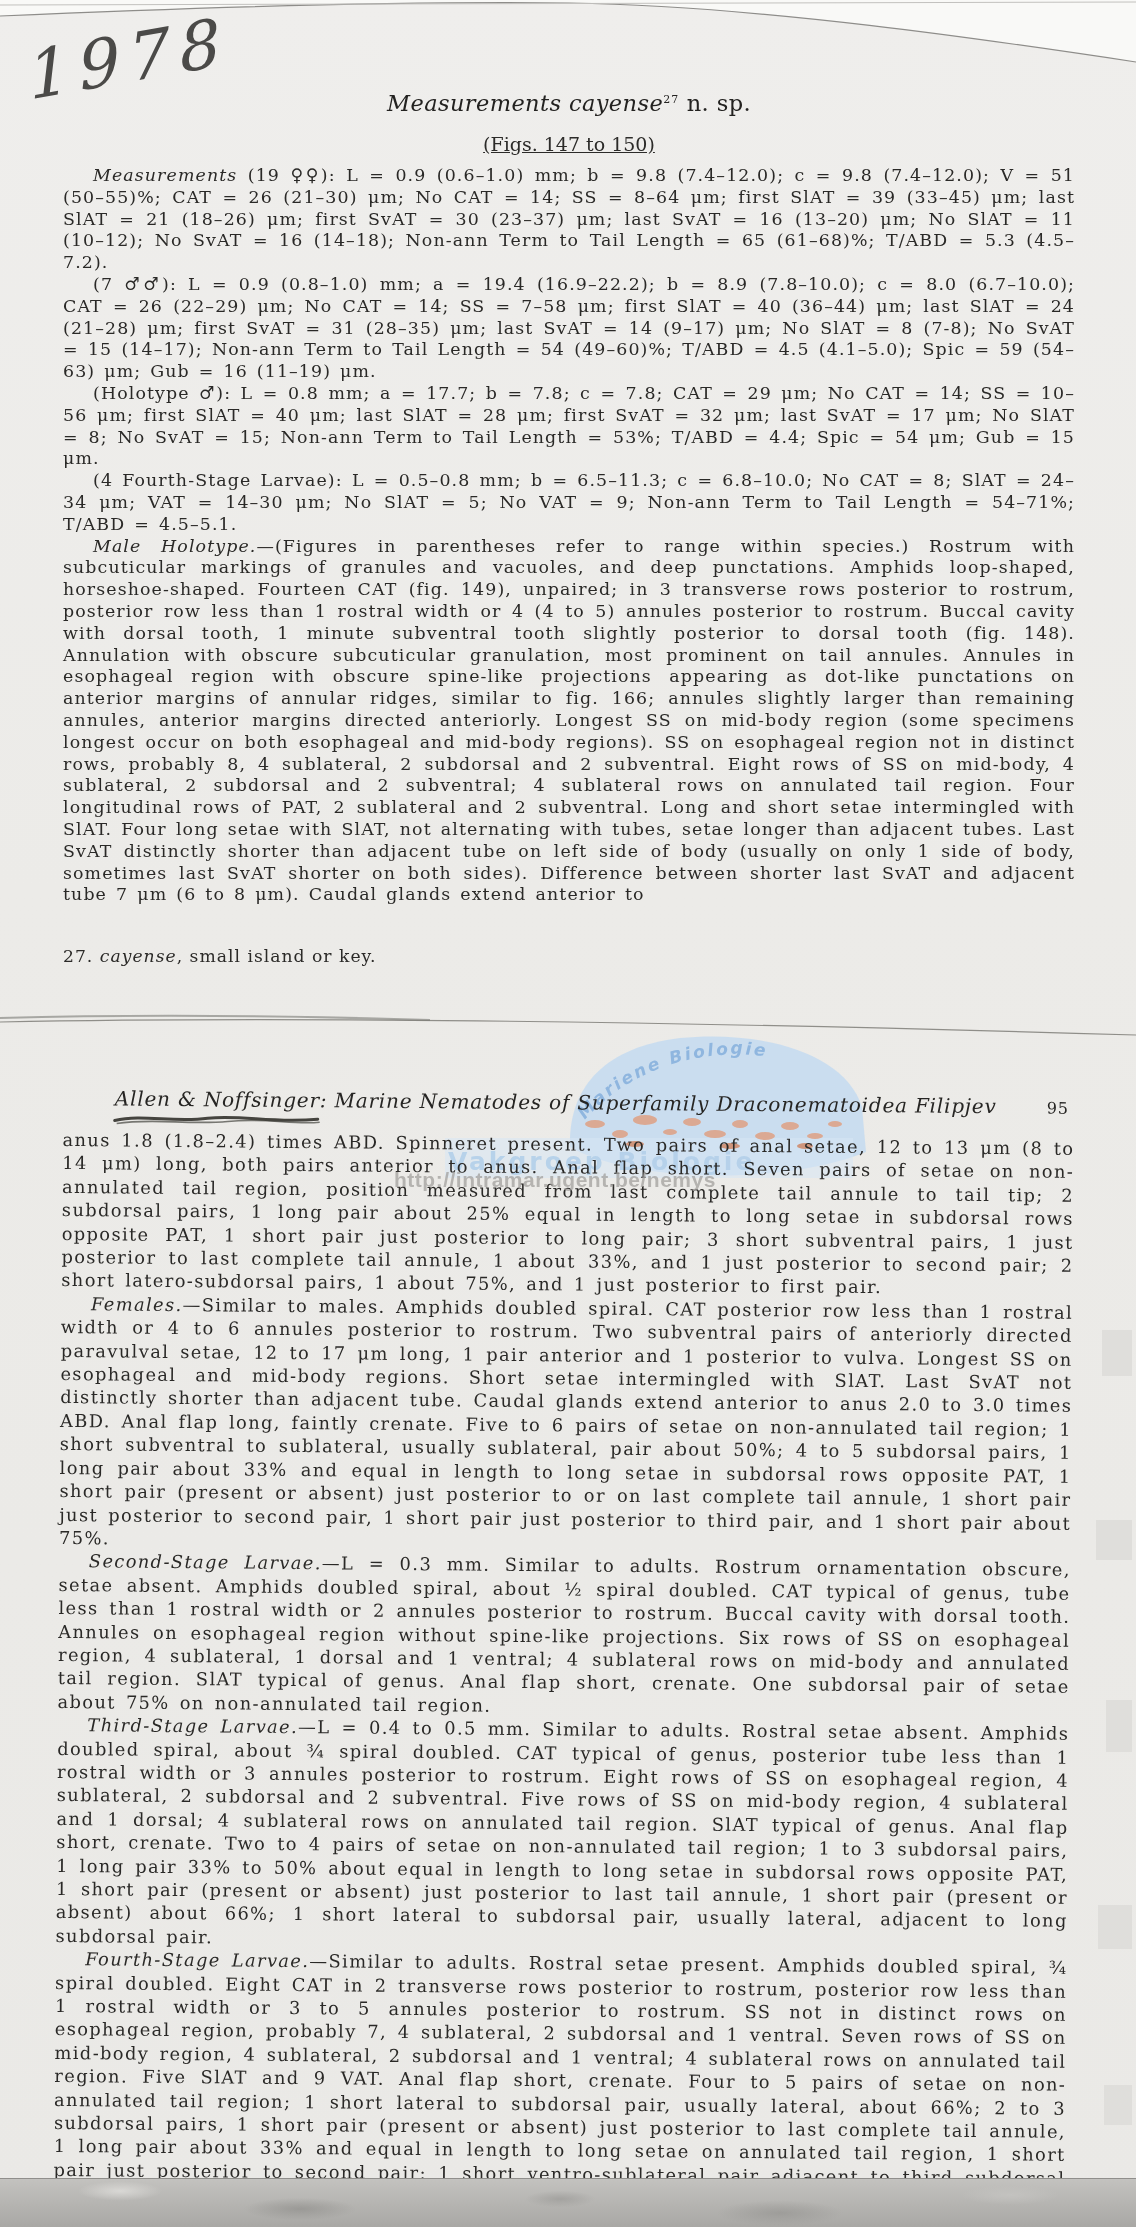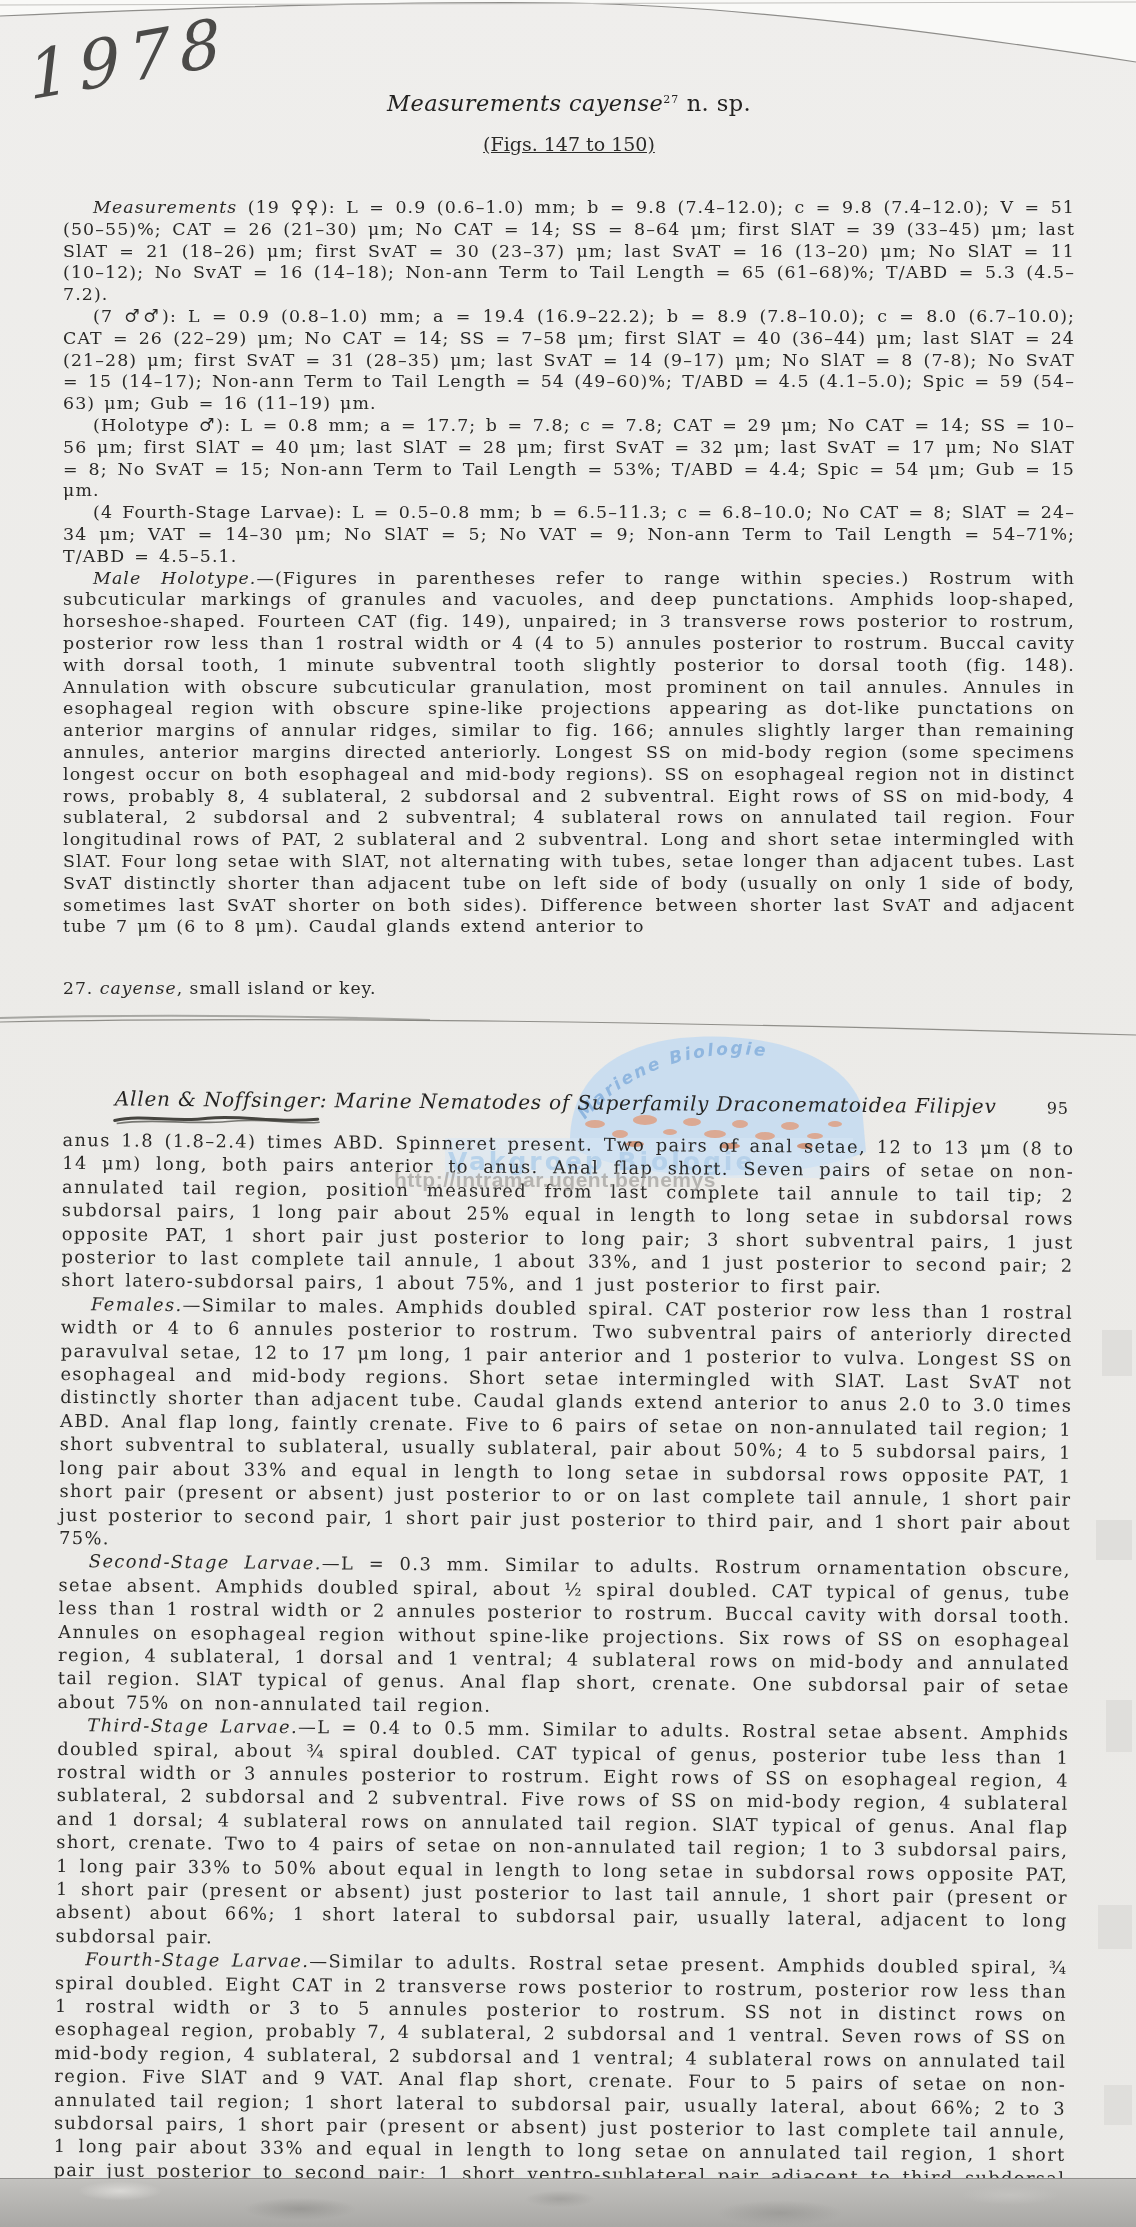--- a/index.html
+++ b/index.html
@@ -27,21 +27,21 @@
   }
   .ital{font-style:italic;}
   .fnref{font-size:11px;letter-spacing:1px;}
   .figs-line{text-align:center;margin-top:17px;font-size:19px;color:#2c2b29;text-decoration:underline;}
   .para{
     margin:0;text-align:justify;font-size:17.4px;line-height:21.8px;
     letter-spacing:1.1px;word-spacing:2.4px;color:#2a2927;
   }
   .page2 .para{font-size:17.8px;line-height:23.4px;letter-spacing:1.4px;word-spacing:3px;}
   .indent{text-indent:30px;}
-  .first-para{margin-top:42px;}
+  .first-para{margin-top:10px;}
   .footnote{margin-top:40px;font-size:17.2px;letter-spacing:1px;color:#2b2a28;}
   .running-head-row{
     display:flex;align-items:baseline;font-size:20px;color:#262523;
     padding:0 6px 0 52px;letter-spacing:0.8px;
   }
   .running-head{font-style:italic;}
   .page-number{margin-left:auto;font-style:normal;font-size:16px;}
   .swash{position:absolute;left:50px;top:26px;}
   .page2 .first-para{margin-top:18px;}
   .watermark-svg{position:absolute;left:430px;top:1012px;z-index:1;}

